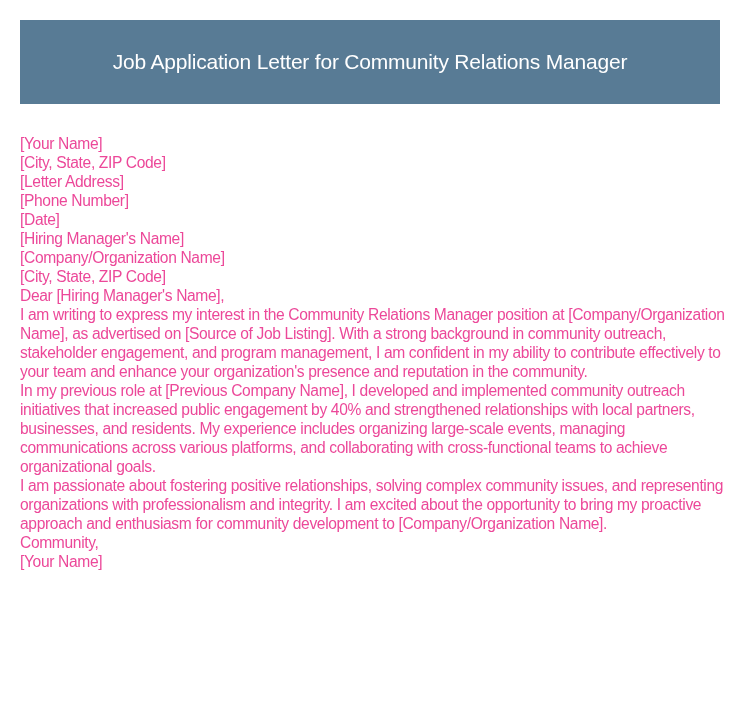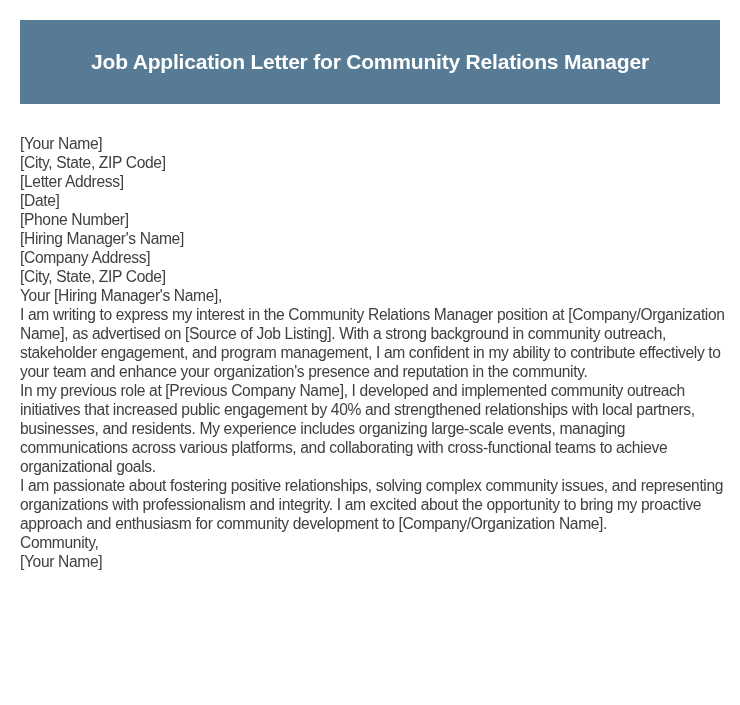--- a/index.html
+++ b/index.html
@@ -21,53 +21,53 @@
       width: 700px;
       height: 84px;
       background: #587b95;
       display: flex;
       align-items: center;
       justify-content: center;
     }
     .header h1 {
       margin: 0;
       color: #ffffff;
-      font-weight: bold;
+      font-weight: normal;
       font-size: 21px;
       letter-spacing: -0.2px;
     }
     .letter {
       position: absolute;
       left: 20px;
       top: 134px;
       width: 705px;
-      color: #404040;
+      color: #ec4899;
       font-size: 15.6px;
       line-height: 19px;
       letter-spacing: -0.35px;
     }
     .letter p {
       margin: 0;
     }
   </style>
 </head>
 <body>
 
 <div class="header">
   <h1>Job Application Letter for Community Relations Manager</h1>
 </div>
 
 <div class="letter">
   <p>[Your Name]</p>
   <p>[City, State, ZIP Code]</p>
   <p>[Letter Address]</p>
+  <p>[Phone Number]</p>
   <p>[Date]</p>
-  <p>[Phone Number]</p>
   <p>[Hiring Manager's Name]</p>
-  <p>[Company Address]</p>
+  <p>[Company/Organization Name]</p>
   <p>[City, State, ZIP Code]</p>
-  <p>Your [Hiring Manager's Name],</p>
+  <p>Dear [Hiring Manager's Name],</p>
   <p>I am writing to express my interest in the Community Relations Manager position at [Company/Organization Name], as advertised on [Source of Job Listing]. With a strong background in community outreach, stakeholder engagement, and program management, I am confident in my ability to contribute effectively to your team and enhance your organization's presence and reputation in the community.</p>
   <p>In my previous role at [Previous Company Name], I developed and implemented community outreach initiatives that increased public engagement by 40% and strengthened relationships with local partners, businesses, and residents. My experience includes organizing large-scale events, managing communications across various platforms, and collaborating with cross-functional teams to achieve organizational goals.</p>
   <p>I am passionate about fostering positive relationships, solving complex community issues, and representing organizations with professionalism and integrity. I am excited about the opportunity to bring my proactive approach and enthusiasm for community development to [Company/Organization Name].</p>
   <p>Community,</p>
   <p>[Your Name]</p>
 </div>
 
 </body></html>

